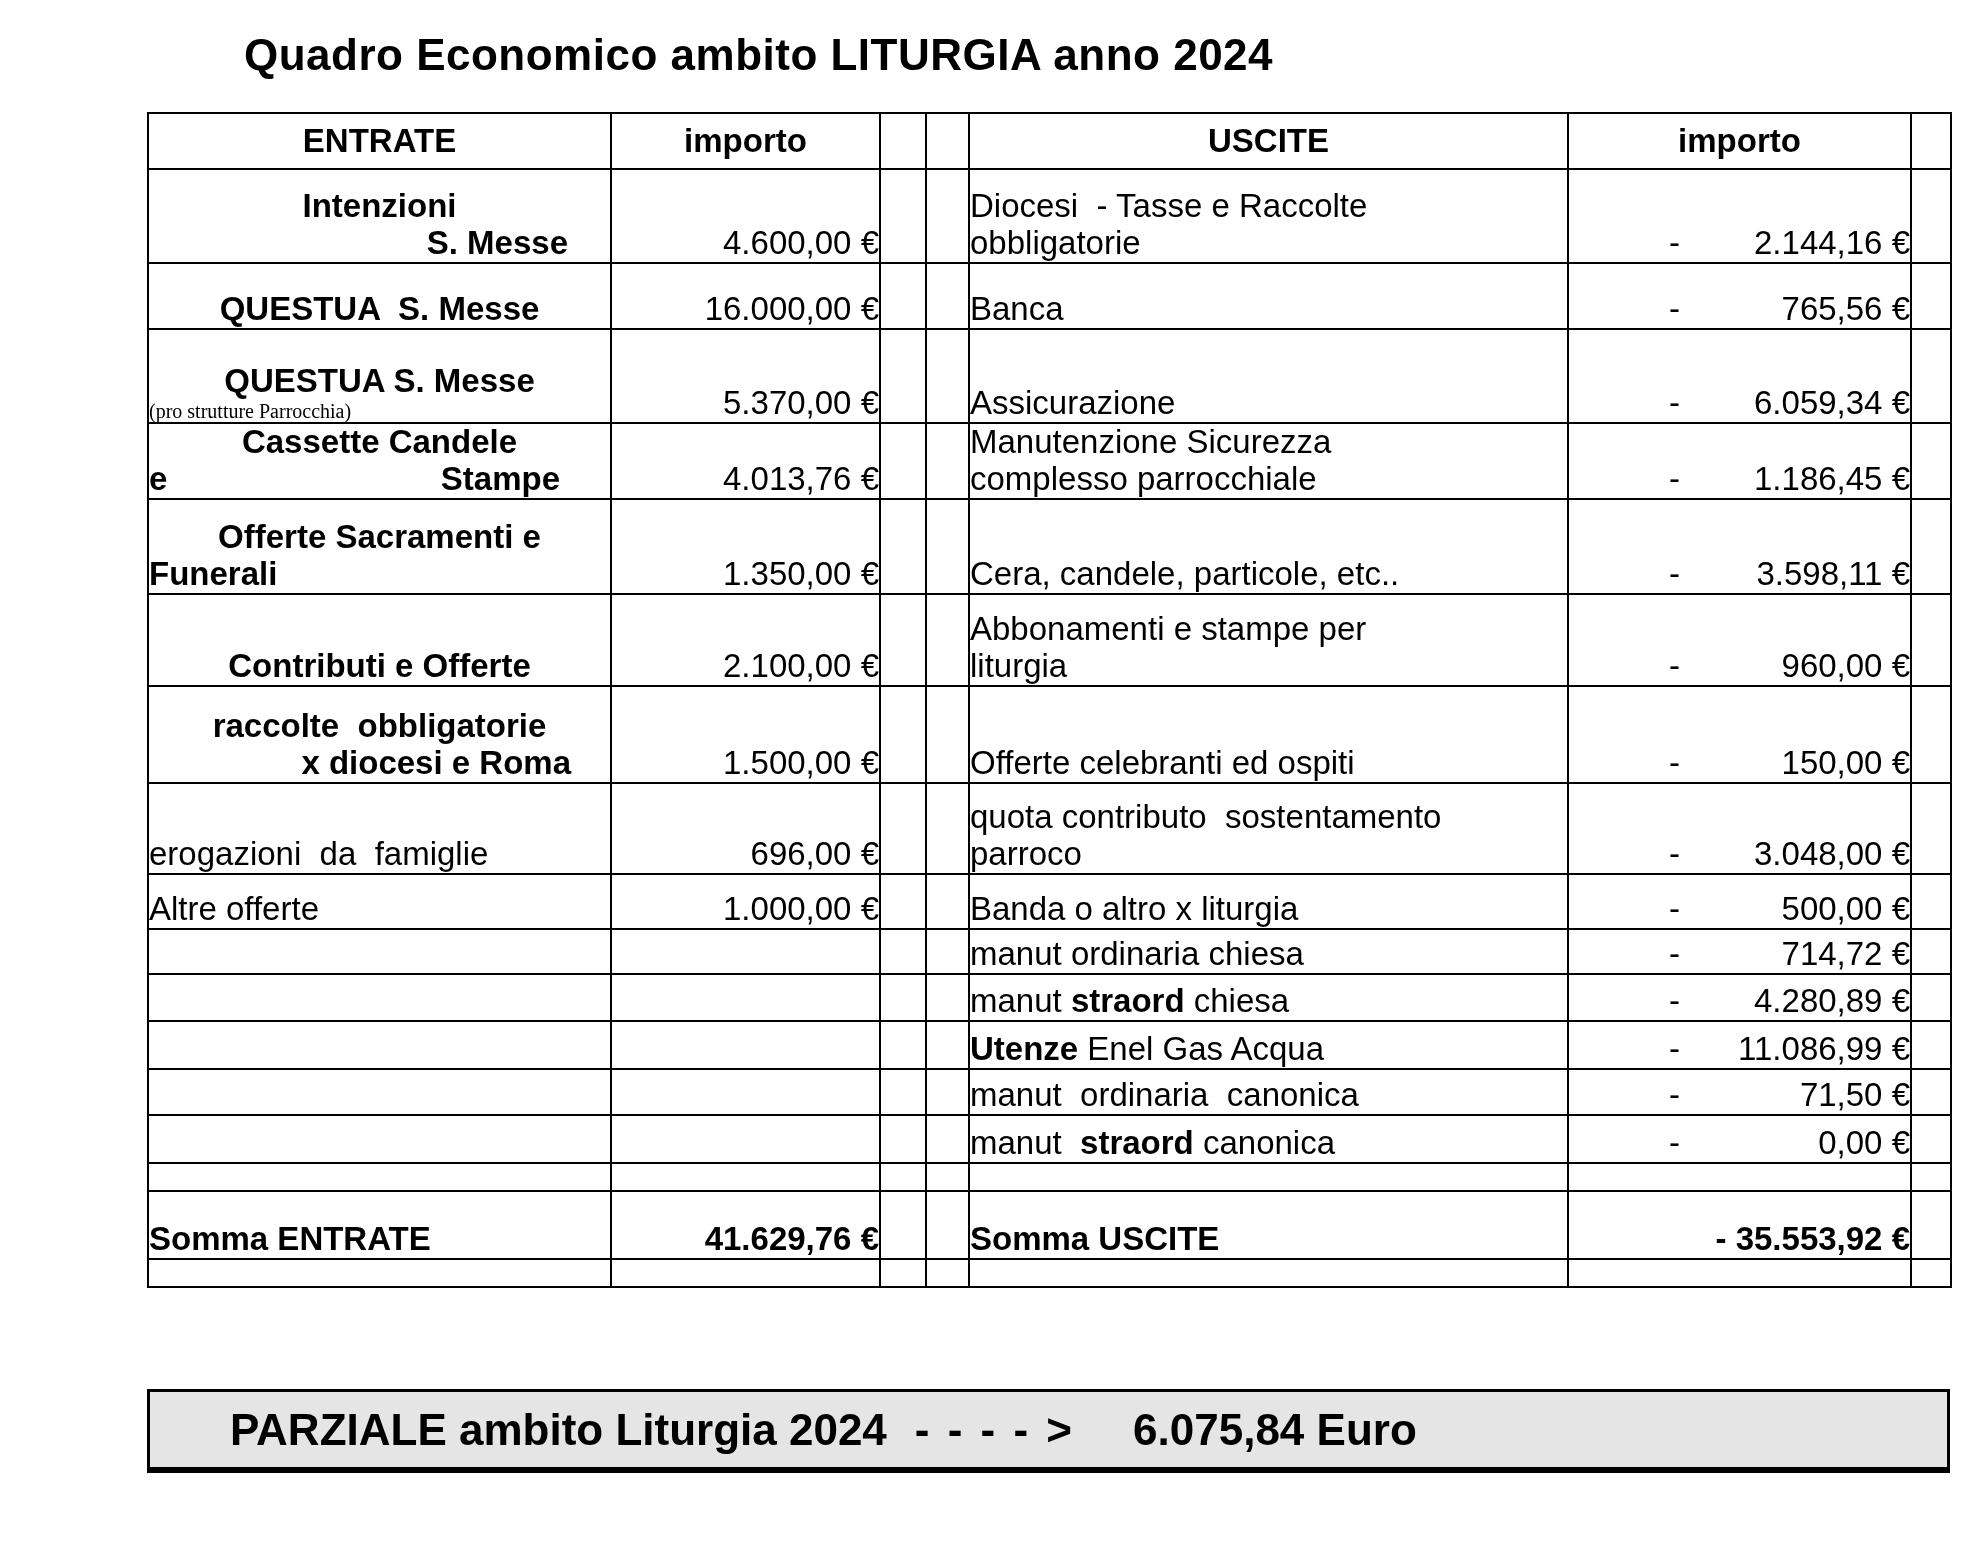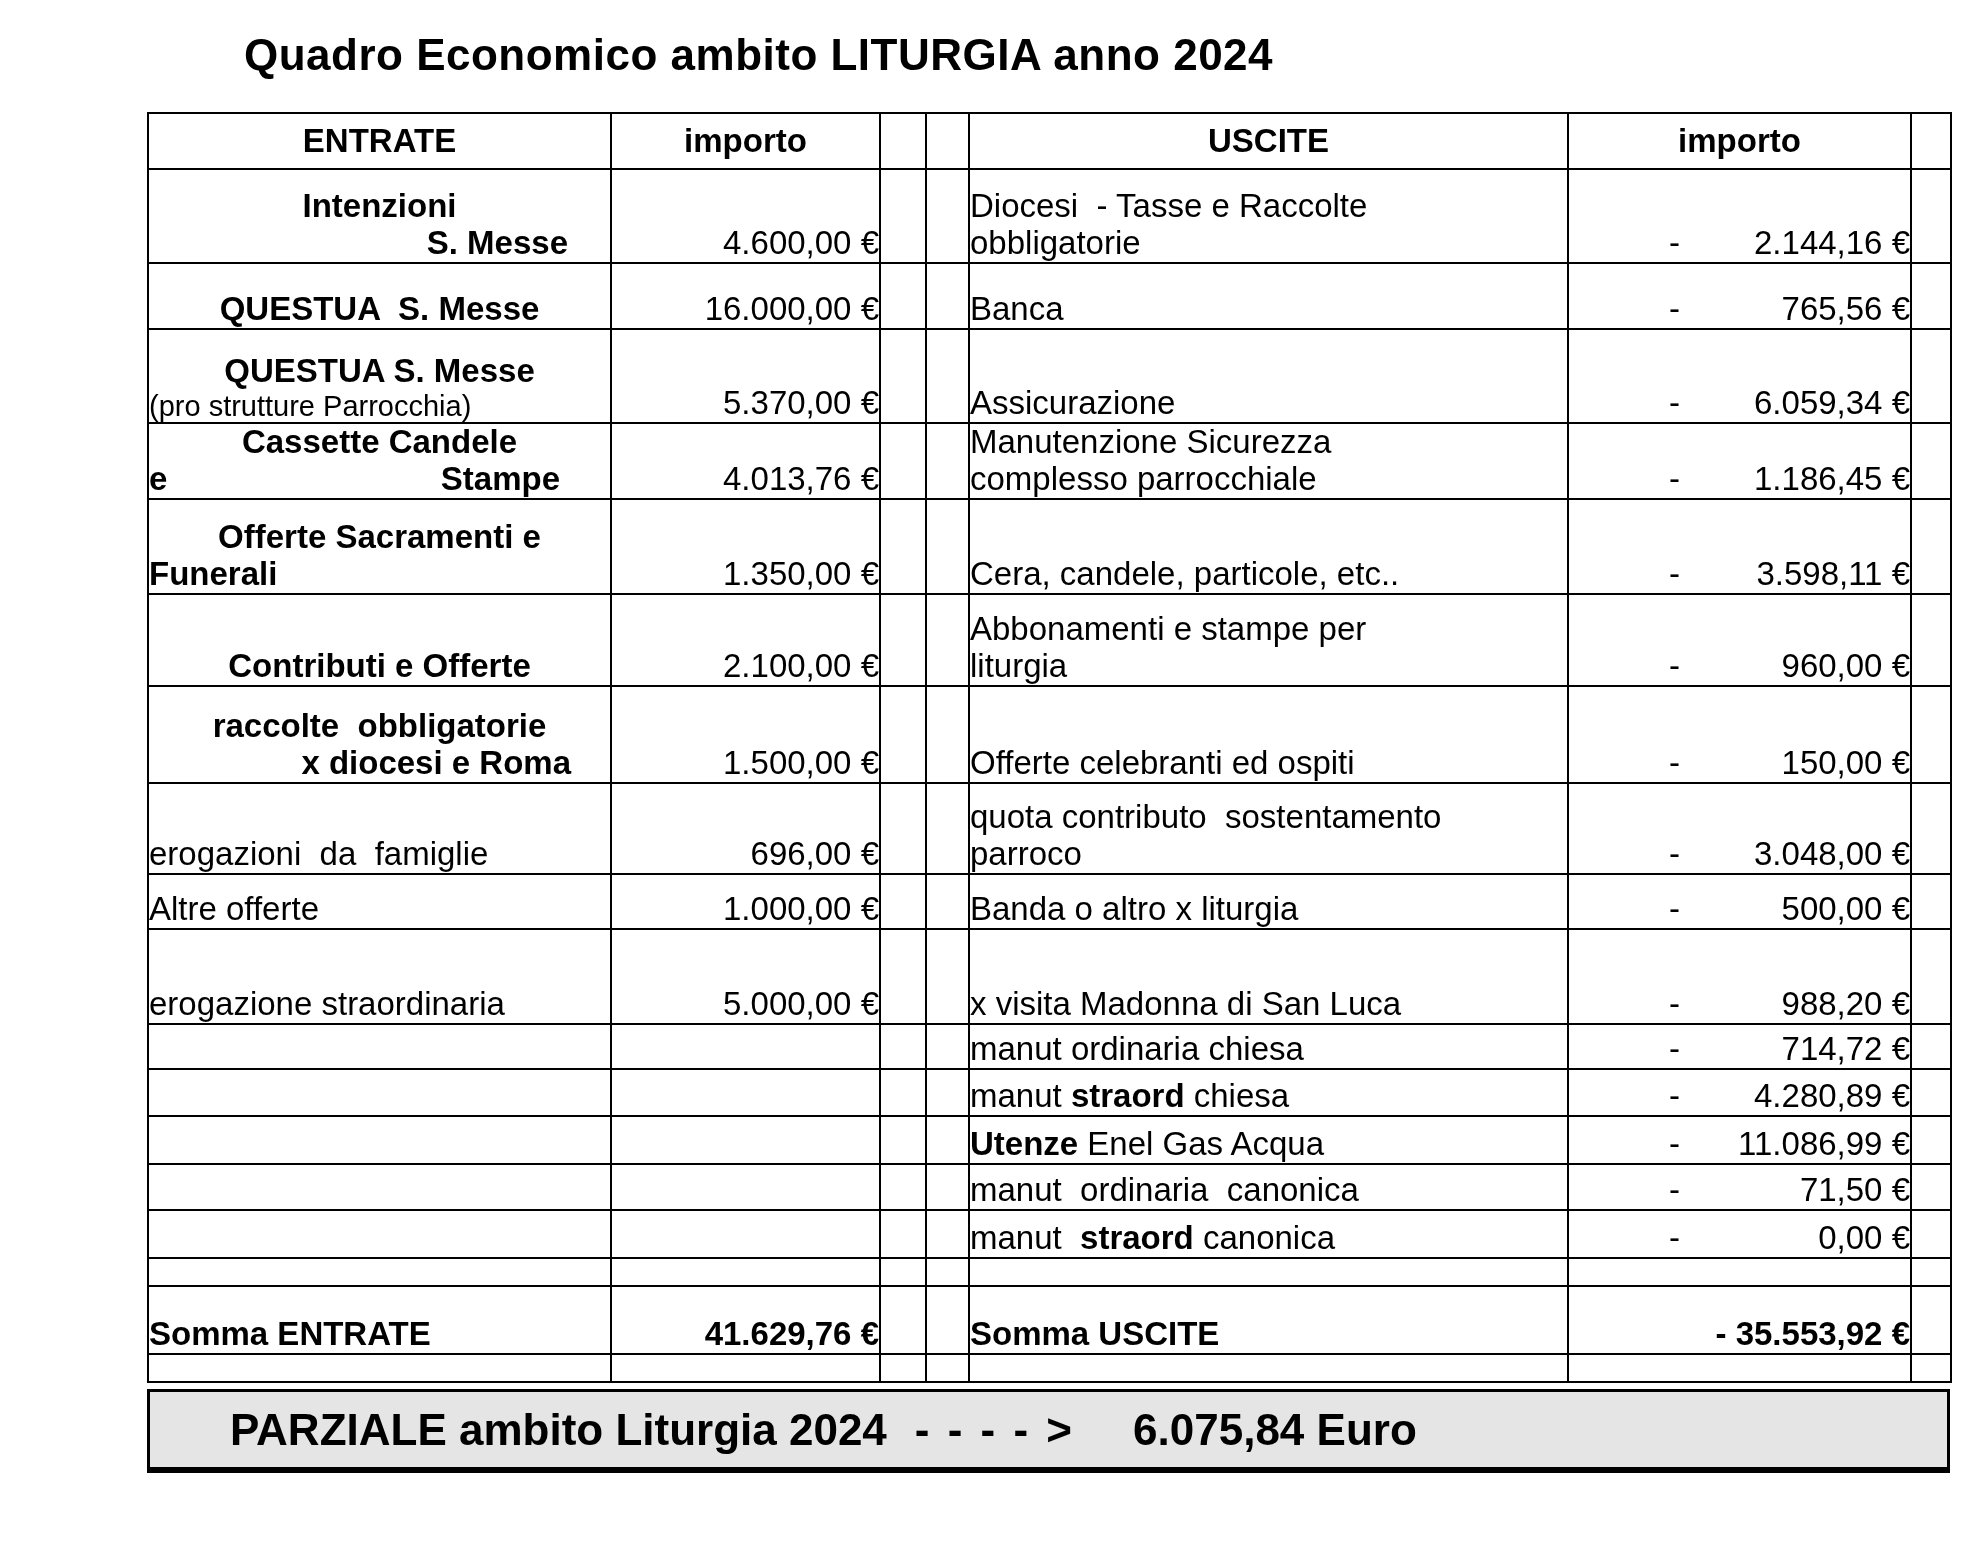--- a/index.html
+++ b/index.html
@@ -10,21 +10,21 @@
   table.grid{position:absolute;left:147px;top:112px;width:1803px;border-collapse:collapse;table-layout:fixed;}
   .grid th,.grid td{border:2px solid #000;padding:0;vertical-align:bottom;font-size:33px;line-height:1.12;overflow:hidden;}
   .grid th{font-weight:bold;text-align:center;vertical-align:middle;border-radius:17px;}
   .h-main{font-size:40px;}
   .h-imp{font-size:36px;}
 
   .lc{padding:0 10px 8px 15px;margin-left:48px;}
   .b{font-weight:bold;}
   .c{text-align:center;}
   .pre{white-space:pre-wrap;}
-  .small{font-size:29px;}
+  .small{font-size:20px;font-family:Liberation Serif, serif;}
   .vm{vertical-align:middle;padding-bottom:0;}
 
   .amt{text-align:right;padding:0 22px 8px 0;}
   .neg{padding:0 18px 8px 0;}
   .negwrap{display:flex;justify-content:space-between;align-items:baseline;padding-left:100px;}
 
   .ind-smesse{text-align:right;padding-right:42px;}
   .ind-roma{text-align:right;padding-right:39px;}
   .justE{display:flex;justify-content:space-between;padding-right:50px;}
 
@@ -221,34 +221,20 @@
       <td class="lc">Banda o altro x liturgia</td>
       <td class="neg">
         <div class="negwrap">
               <span>-</span>
               <span>500,00 €</span>
             </div>
       </td>
       <td></td>
     </tr>
 
-    <tr style="height:95px">
-      <td class="lc">erogazione straordinaria</td>
-      <td class="amt">5.000,00 €</td>
-      <td></td>
-      <td></td>
-      <td class="lc">x visita Madonna di San Luca</td>
-      <td class="neg">
-        <div class="negwrap">
-              <span>-</span>
-              <span>988,20 €</span>
-            </div>
-      </td>
-      <td></td>
-    </tr>
 
     <tr style="height:45px">
       <td class="lc"></td>
       <td class="amt"></td>
       <td></td>
       <td></td>
       <td class="lc">manut ordinaria chiesa</td>
       <td class="neg">
         <div class="negwrap">
               <span>-</span>

